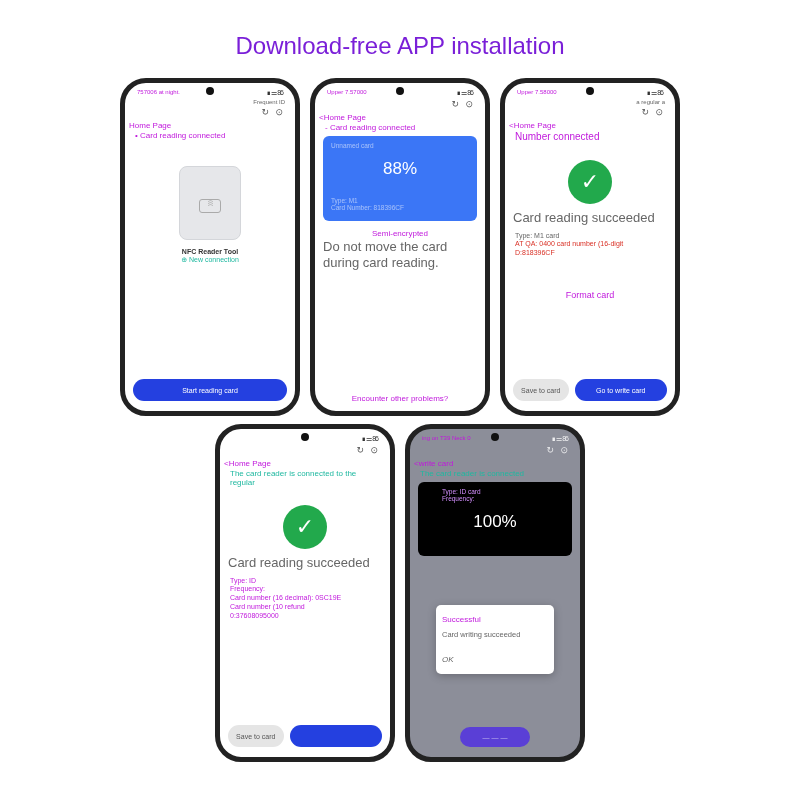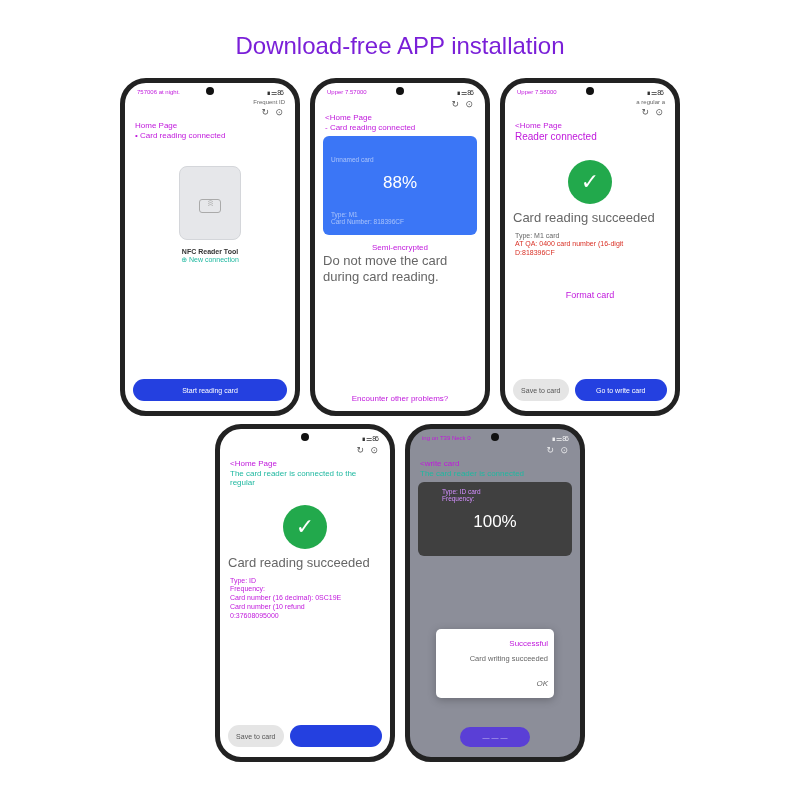--- a/index.html
+++ b/index.html
@@ -61,21 +61,21 @@
     justify-content: space-between;
     align-items: center;
     padding: 0 10px 2px;
     font-size: 7px;
     color: #555;
   }
   .header .hdr-icon { font-size: 9px; color: #555; letter-spacing: 2px; }
   .home-link {
     font-size: 8px;
     color: #c018dc;
-    padding: 2px 10px 1px;
+    padding: 2px 4px 1px;
     text-align: left;
   }
   .content {
     flex: 1;
     position: relative;
     padding: 0 8px;
   }
   .status-line { font-size: 8px; padding: 0 2px; }
   .magenta { color: #c018dc; }
   .teal    { color: #1fb8a0; }
@@ -122,21 +122,21 @@
   }
   .btn-primary { background: #2440e0; color: #fff; flex: 1; }
   .btn-secondary { background: #e5e5e5; color: #555; flex: 0.6; }
 
   
   .prog-card {
     background: #3b76f6;
     color: #fff;
     border-radius: 6px;
     margin: 4px 0 6px;
-    padding: 20px 8px 10px;
+    padding: 6px 8px 10px;
     text-align: left;
     font-size: 6.5px;
   }
   .prog-card .fade { color: rgba(255,255,255,0.55); }
   .prog-pct {
     font-size: 17px;
     font-weight: 500;
     text-align: center;
     margin: 10px 0 18px;
   }
@@ -153,37 +153,37 @@
   }
   .succ-txt { text-align: left; font-size: 13px; color: #666; line-height: 1.2; }
   .info-block { font-size: 7px; text-align: left; margin-top: 6px; padding: 0 2px; line-height: 1.25; }
   .format-link { text-align: center; font-size: 9px; color: #c018dc; margin-top: 32px; }
 
   
   .overlay { background: #8c8e99; }
   .overlay .status-bar, .overlay .header, .overlay .home-link { color: rgba(255,255,255,0.85); }
   .overlay .home-link { color: #c018dc; }
   .prog-card-dark {
-    background: #404040;
+    background: #000000;
     color: #fff;
     border-radius: 6px;
     margin: 4px 0 6px;
     padding: 6px 24px 18px;
     font-size: 6.5px;
   }
   .prog-card-dark .prog-pct { margin: 10px 0 6px; }
   .popup {
     position: absolute;
-    top: 160px; left: 50%;
+    top: 136px; left: 50%;
     transform: translateX(-50%);
     width: 118px;
     background: #fff;
     border-radius: 5px;
     padding: 10px 6px;
-    text-align: right;
+    text-align: left;
     box-shadow: 0 2px 8px rgba(0,0,0,0.25);
   }
   .popup .p1 { font-size: 8px; color: #c018dc; margin-bottom: 6px; }
   .popup .p2 { font-size: 7.5px; color: #666; line-height: 1.2; margin-bottom: 16px; }
   .popup .ok { font-size: 8px; color: #666; font-style: italic; }
   .ov-btn {
     position: absolute; bottom: 10px; left: 50%;
     transform: translateX(-50%);
     width: 70px; height: 20px; border-radius: 10px;
     background: #5a3fd6; color: rgba(255,255,255,0.6);
@@ -257,21 +257,21 @@
     <div class="header">
       <span></span>
       <span class="gray" style="font-size:6px;">a regular a</span>
     </div>
     <div class="header">
       <span></span>
       <span class="hdr-icon">↻  ⊙</span>
     </div>
     <div class="home-link">&lt;Home Page</div>
     <div class="content">
-      <div class="status-line magenta" style="font-size:10px;">Reader connected</div>
+      <div class="status-line magenta" style="font-size:10px;">Number connected</div>
       <div class="check">✓</div>
       <div class="succ-txt">Card reading succeeded</div>
       <div class="info-block">
         <div class="gray">Type: M1 card</div>
         <div class="red">AT QA: 0400 card number (16-digit</div>
         <div class="red">D:818396CF</div>
       </div>
       <div class="format-link">Format card</div>
     </div>
     <div class="footer">

